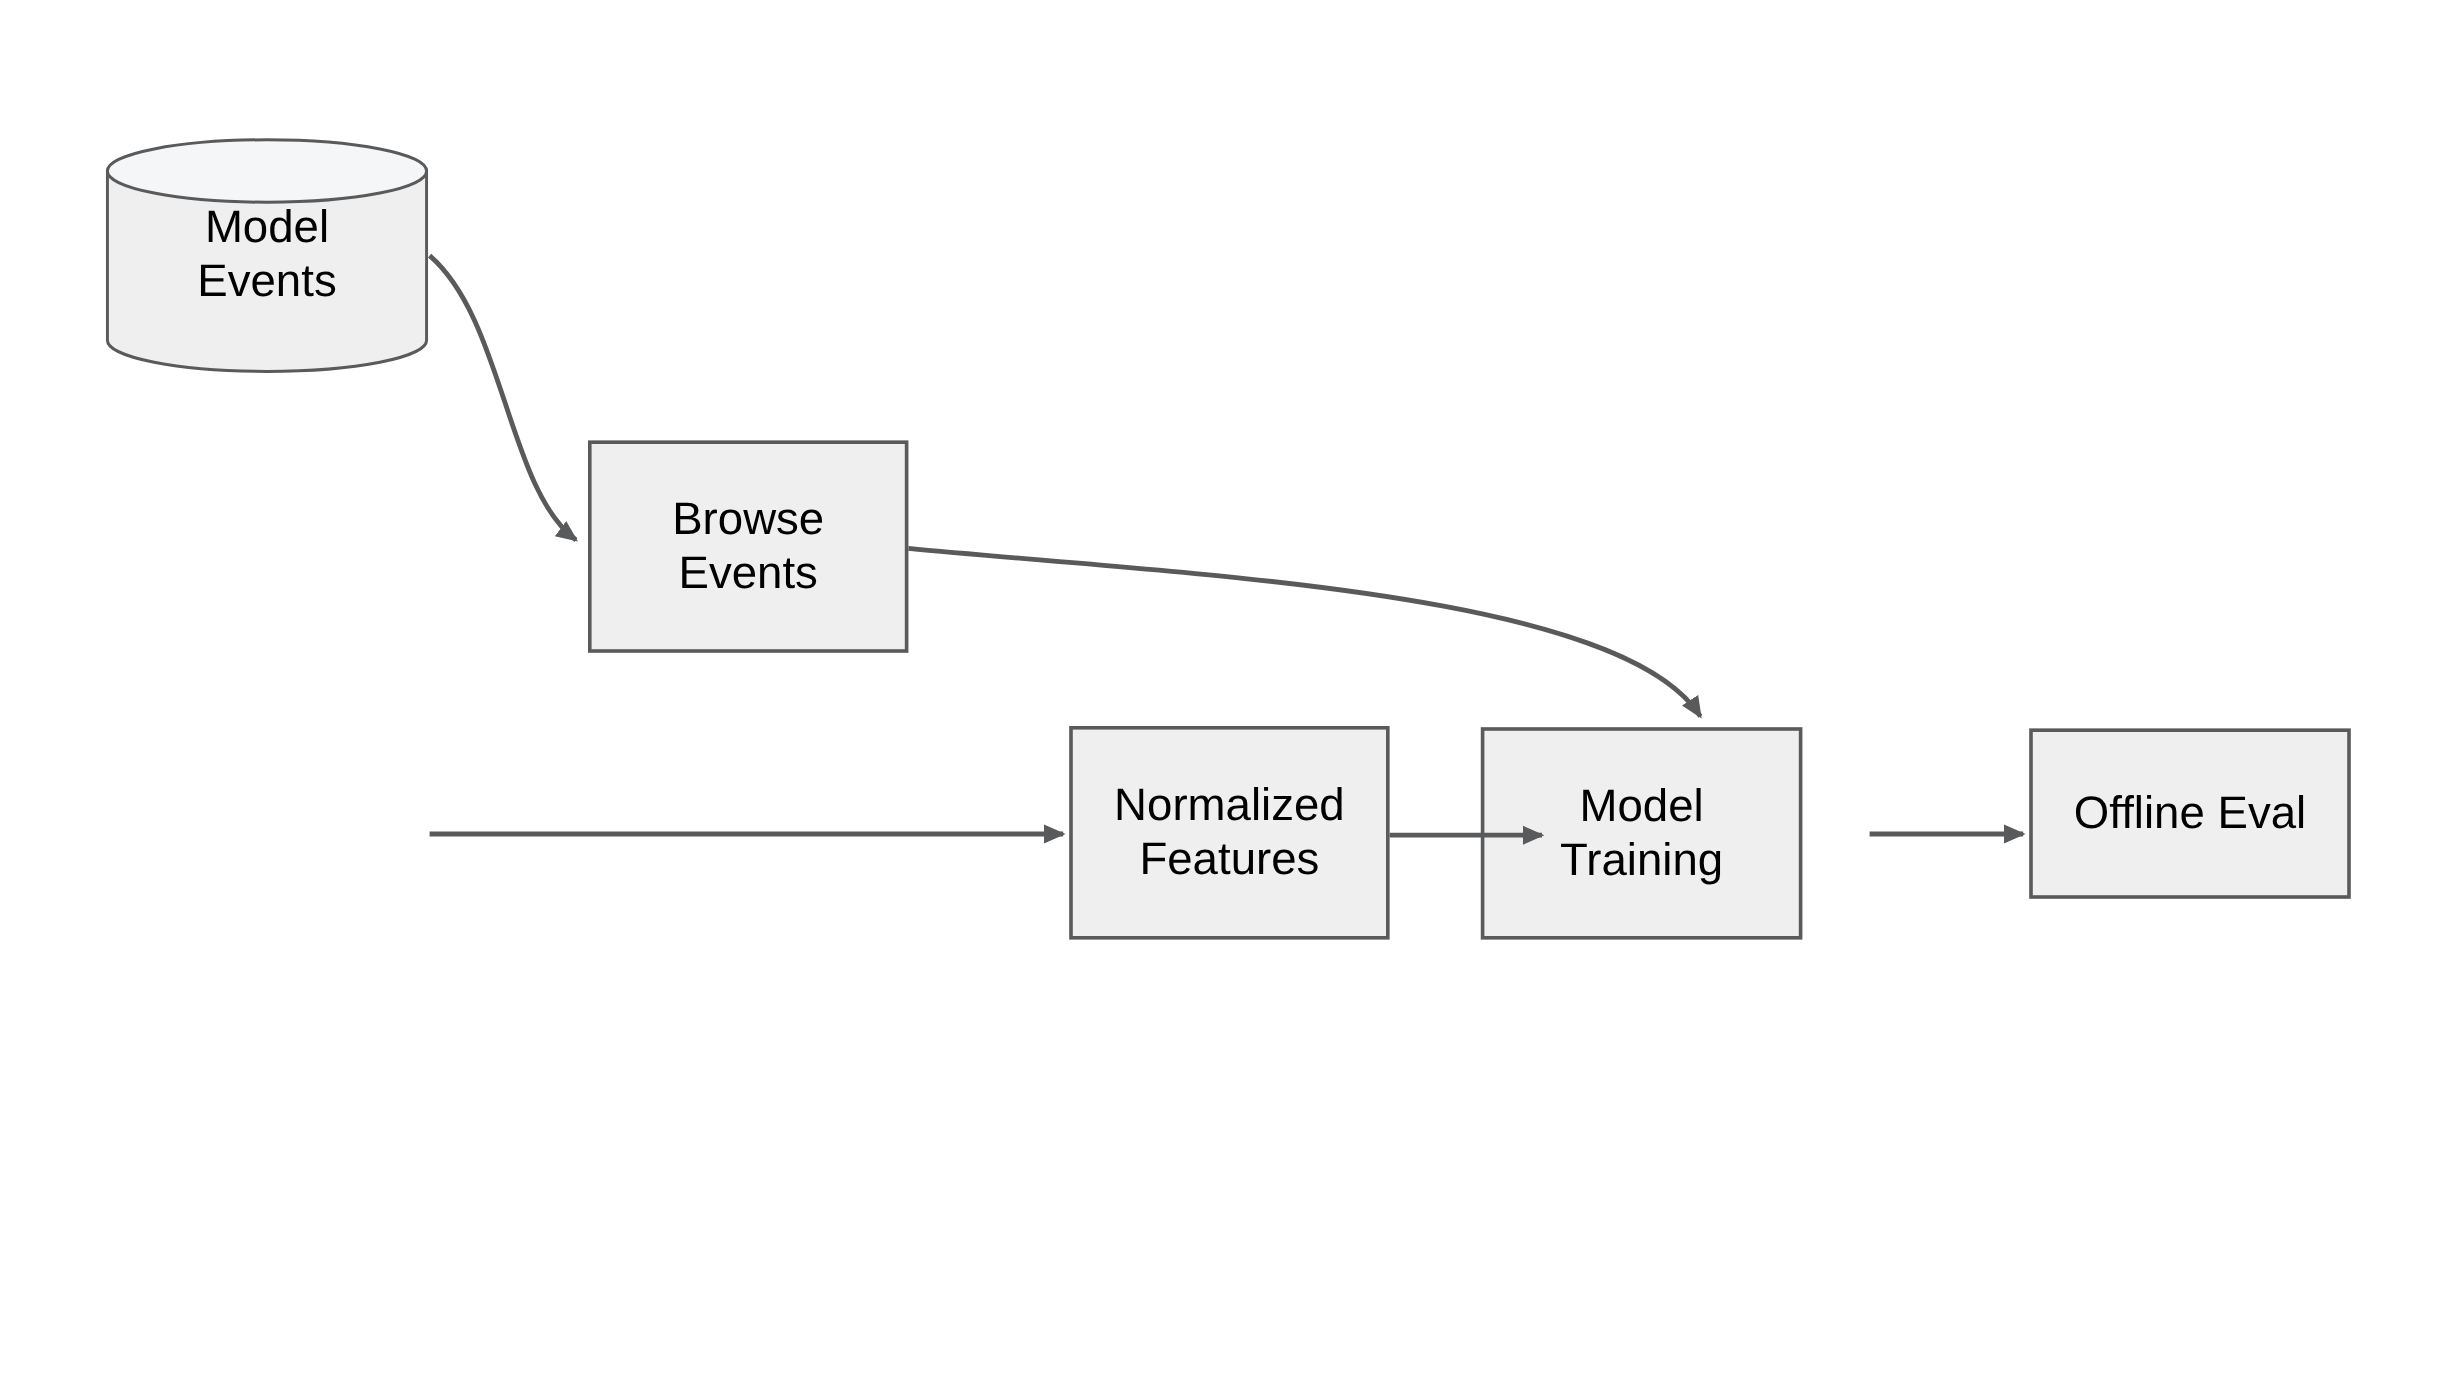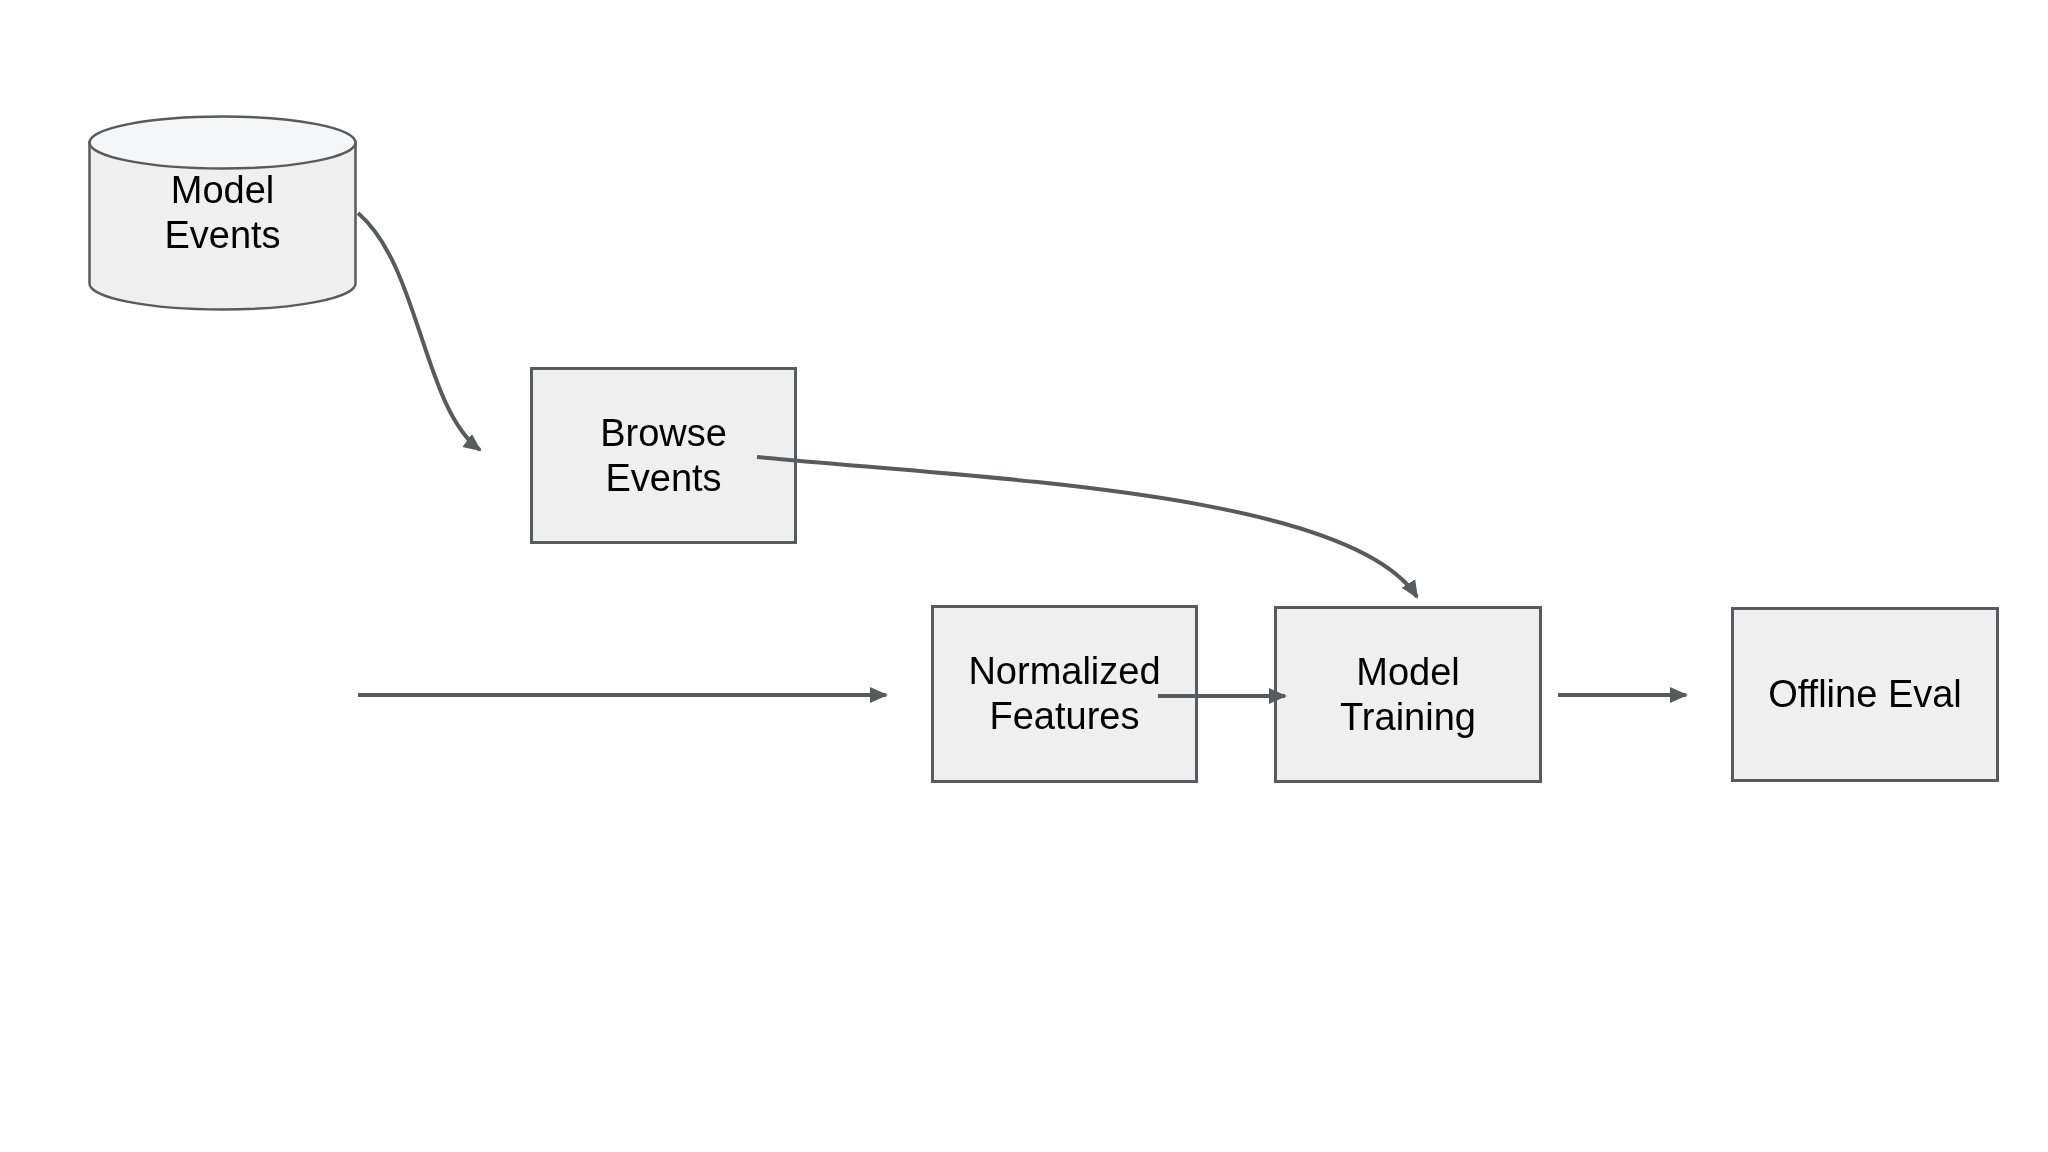--- a/index.html
+++ b/index.html
@@ -14,21 +14,20 @@
   .node {
     position: absolute;
     display: flex;
     align-items: center;
     justify-content: center;
     box-sizing: border-box;
   }
   .node-rect {
     background: var(--shape-fill, #efefef);
     border: 3px solid var(--shape-border, #595a5c);
-    margin-left: 40px;
   }
   .node-label {
     white-space: pre-line;
     text-align: center;
     font-size: 38px;
     line-height: 45px;
     color: var(--text, #000000);
     position: relative;
     z-index: 2;
   }
@@ -86,21 +85,21 @@
   <div class="node node-rect" style="left:891px; top:605px; width:267px; height:178px;">
     <div class="node-label">Normalized
 Features</div>
   </div>
 
   <div class="node node-rect" style="left:1234px; top:606px; width:268px; height:177px;">
     <div class="node-label">Model
 Training</div>
   </div>
 
-  <div class="node node-rect" style="left:1691px; top:607px; width:268px; height:175px;">
+  <div class="node node-rect" style="left:1691px; top:607px; width:268px; height:142px;">
     <div class="node-label">Offline Eval</div>
   </div>
 
   <svg class="edges" viewBox="0 0 2048 1152">
     <defs>
       <marker id="arw" viewBox="0 0 10 10" refX="8" refY="5" markerWidth="5" markerHeight="5" orient="auto">
         <path class="arrowhead" d="M0,1 L9,5 L0,9 Z"></path>
       </marker>
     </defs>
     <path class="edge" marker-end="url(#arw)" d="M358,213 C420,266 423,408 480,450"></path>

